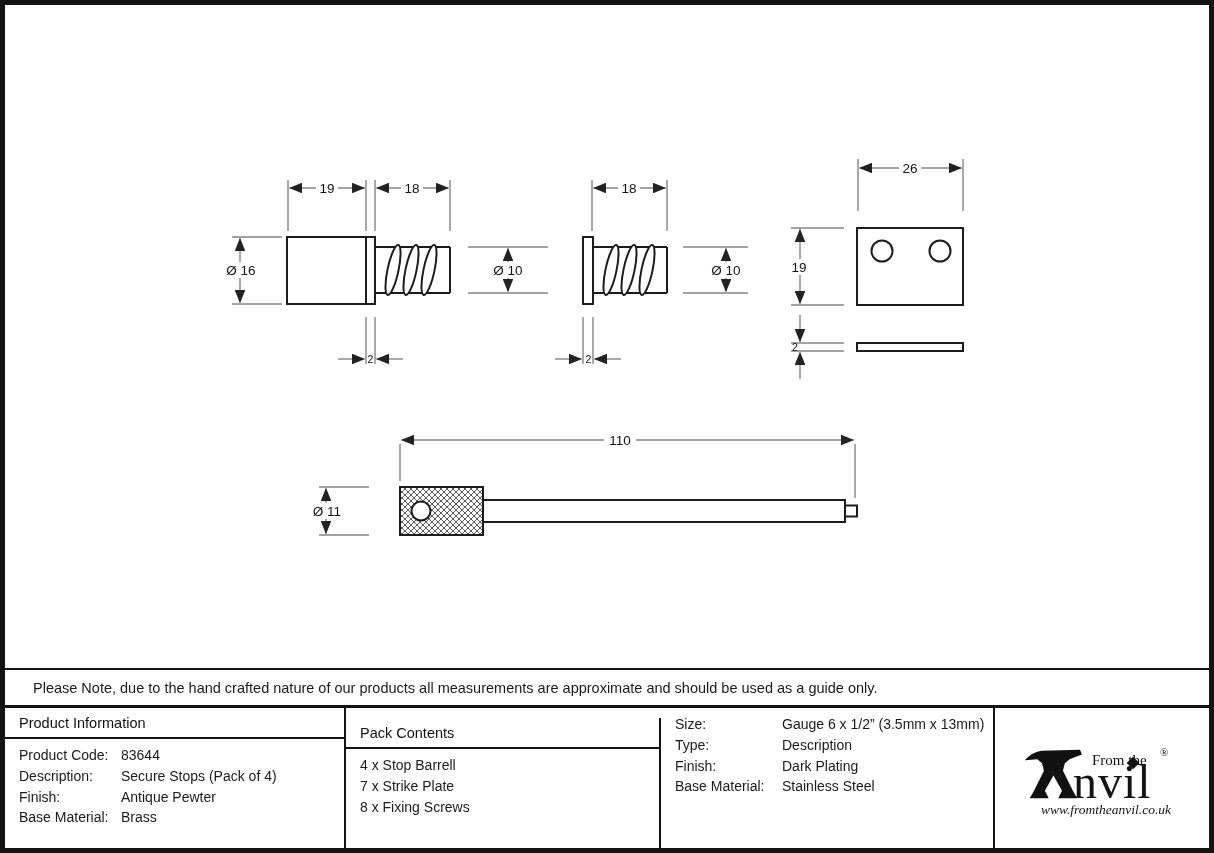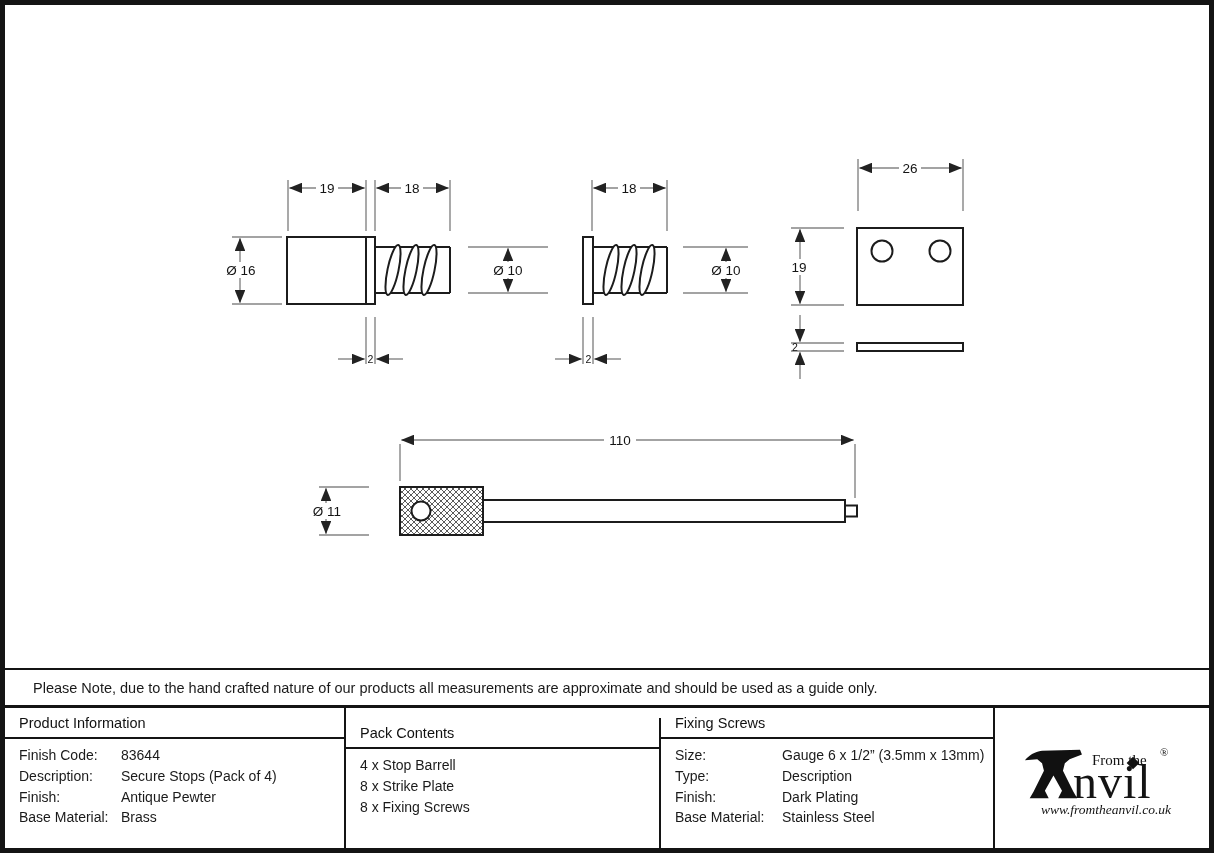--- a/index.html
+++ b/index.html
@@ -171,21 +171,21 @@
   <div class="note">
     <span>Please Note, due to the hand crafted nature of our products all measurements are approximate and should be used as a guide only.</span>
   </div>
 
   <div class="grid">
 
     <div class="col bordered col-product">
       <div class="col-header">Product Information</div>
       <div class="col-body">
         <div class="kv">
-          <span class="k">Finish Code:</span>
+          <span class="k">Product Code:</span>
           <span class="v">83644</span>
         </div>
         <div class="kv">
           <span class="k">Description:</span>
           <span class="v">Secure Stops (Pack of 4)</span>
         </div>
         <div class="kv">
           <span class="k">Finish:</span>
           <span class="v">Antique Pewter</span>
         </div>
@@ -193,27 +193,26 @@
           <span class="k">Base Material:</span>
           <span class="v">Brass</span>
         </div>
       </div>
     </div>
 
     <div class="col bordered col-pack">
       <div class="col-header">Pack Contents</div>
       <div class="col-body list">
         <div>4 x Stop Barrell</div>
-        <div>8 x Strike Plate</div>
+        <div>7 x Strike Plate</div>
         <div>8 x Fixing Screws</div>
       </div>
     </div>
 
     <div class="col bordered col-fix">
-      <div class="col-header">Fixing Screws</div>
       <div class="col-body">
         <div class="kv">
           <span class="k">Size:</span>
           <span class="v">Gauge 6 x 1/2” (3.5mm x 13mm)</span>
         </div>
         <div class="kv">
           <span class="k">Type:</span>
           <span class="v">Description</span>
         </div>
         <div class="kv">

